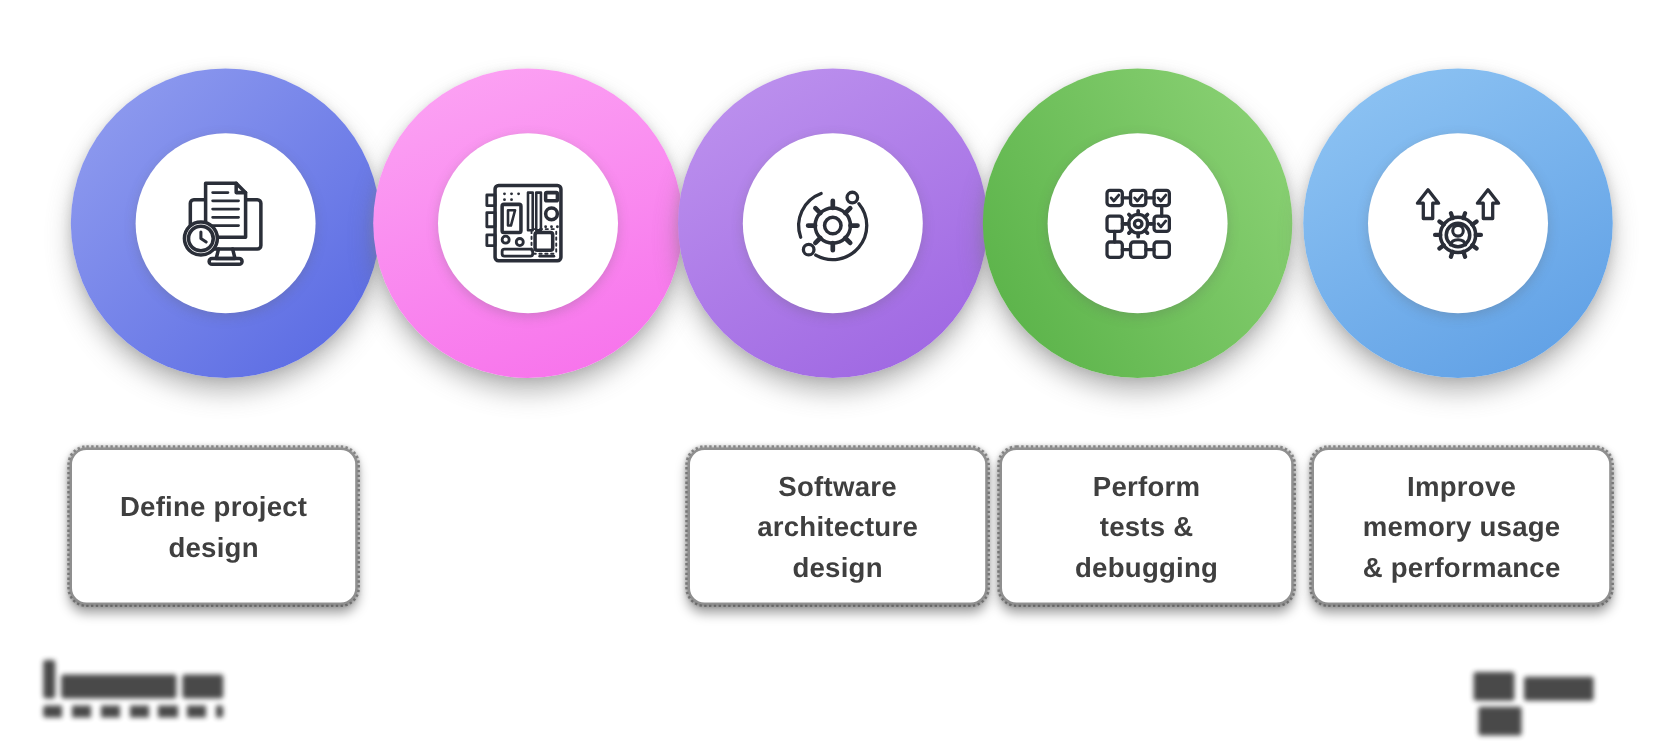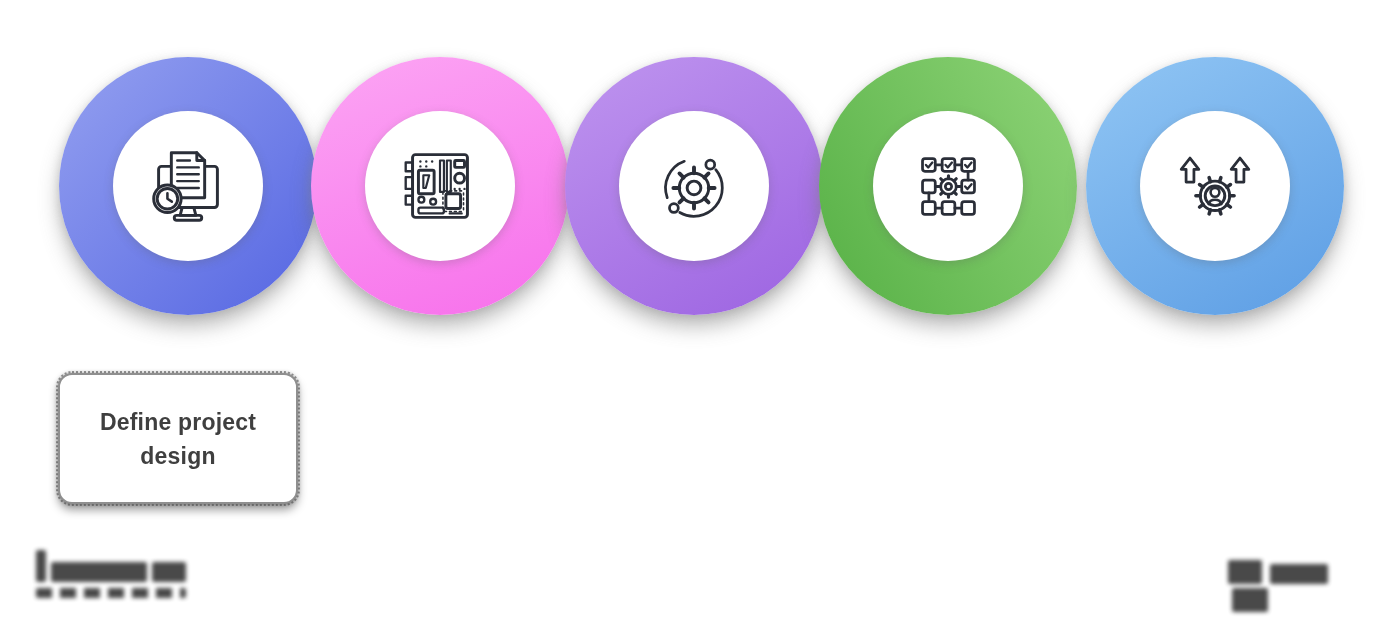--- a/index.html
+++ b/index.html
@@ -159,20 +159,35 @@
         <path d="M20.5 46 V33 H15.5 L24.5 21.5 L33.5 33 H28.5 V46 Z" stroke-width="2.8"></path>
         <path d="M71.5 46 V33 H66.5 L75.5 21.5 L84.5 33 H79.5 V46 Z" stroke-width="2.8"></path>
       </svg>
     </div>
   </div>
 
   <div class="step-card" style="left:58px;width:240px">
     <span class="label">Define project
 design</span>
   </div>
+  <div class="step-card" style="left:573px;width:250px">
+    <span class="label">Software
+architecture
+design</span>
+  </div>
+  <div class="step-card" style="left:833px;width:245px">
+    <span class="label">Perform
+tests &amp;
+debugging</span>
+  </div>
+  <div class="step-card" style="left:1093px;width:250px">
+    <span class="label">Improve
+memory usage
+&amp; performance</span>
+  </div>
 
   <div class="wm wm-left">
     <div class="row1">
       <span class="blk tall"></span>
       <span class="blk b1"></span>
       <span class="blk b2"></span>
     </div>
     <div class="row2"></div>
   </div>
   <div class="wm wm-right">

